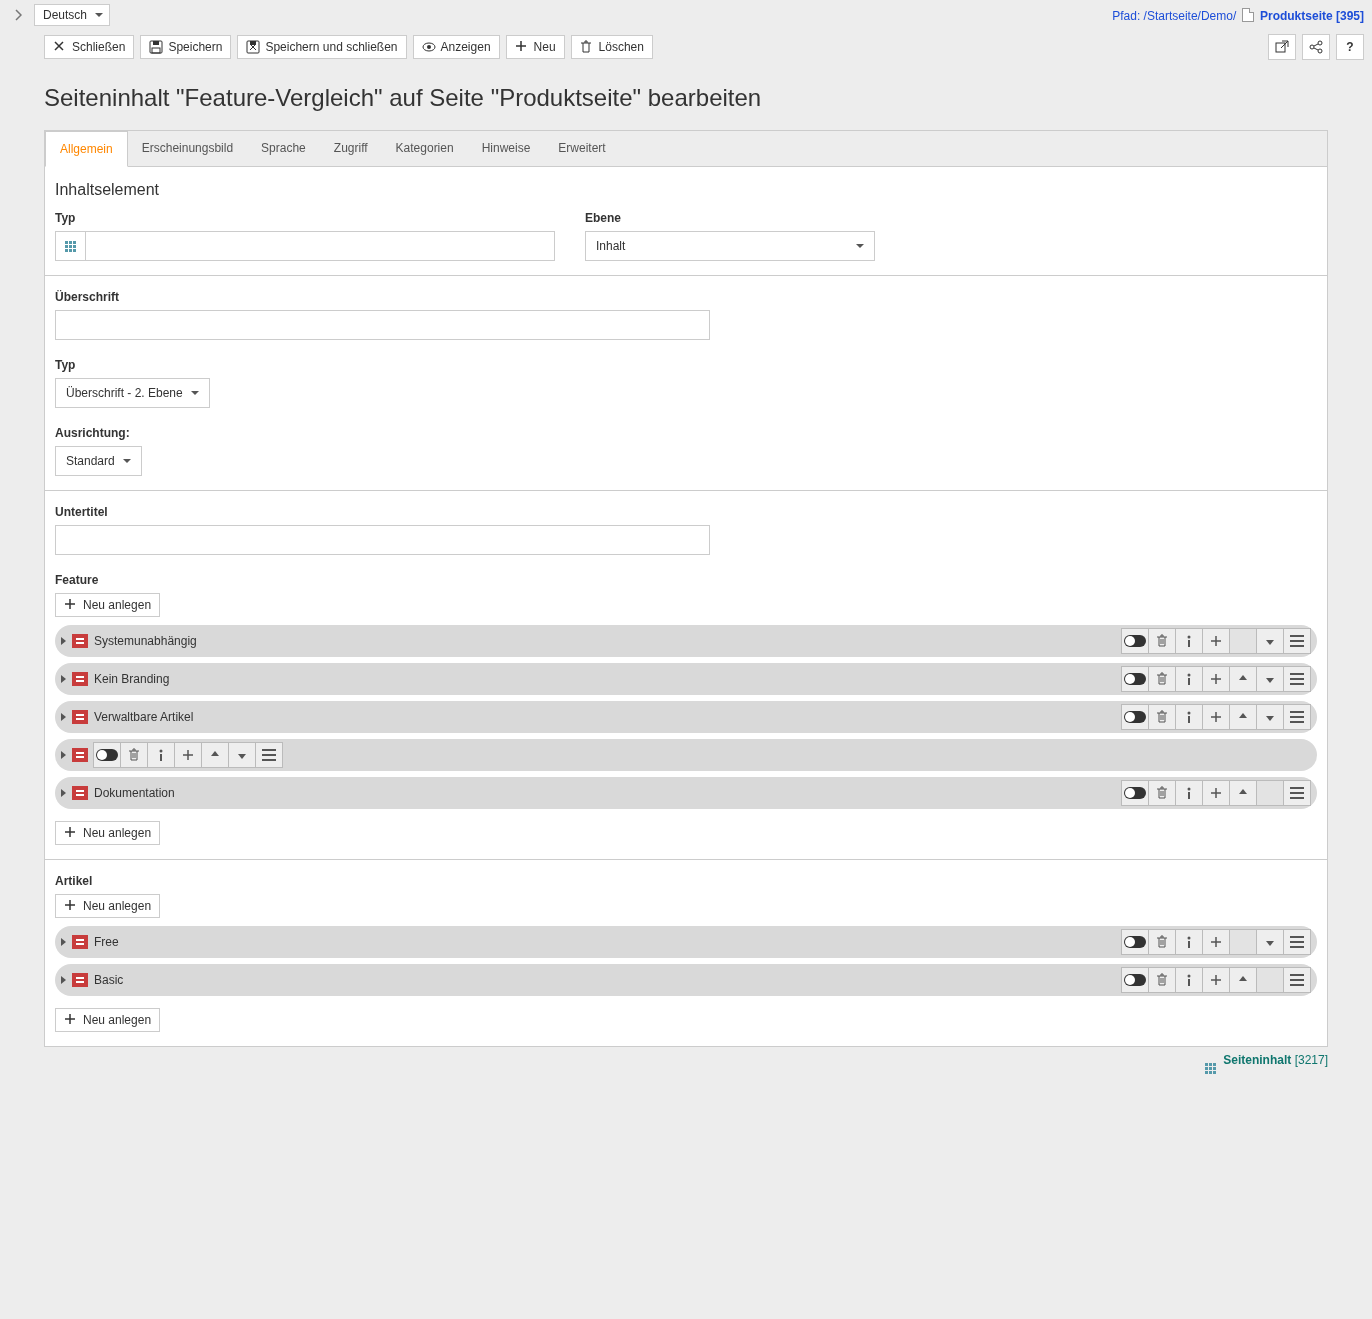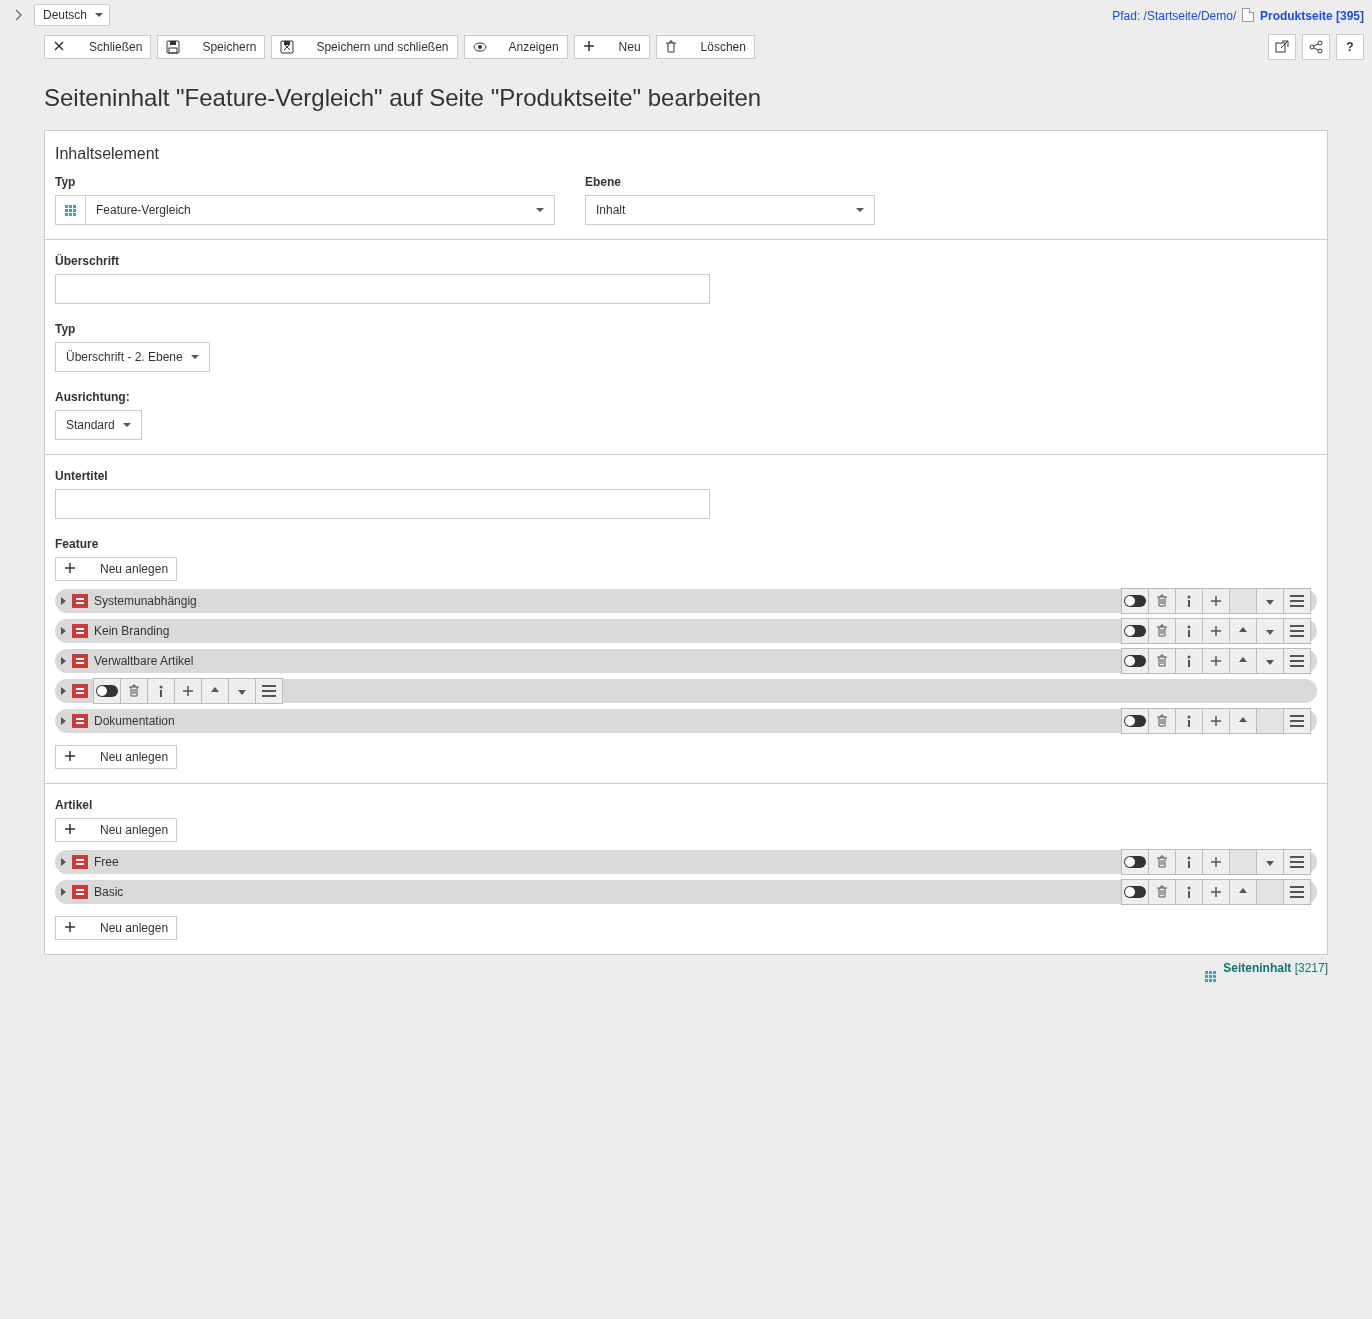--- a/index.html
+++ b/index.html
@@ -69,21 +69,21 @@
   align-items: center;
   padding: 4px 8px 8px 44px;
   gap: 6px;
 }
 .btn {
   background: #fff;
   border: 1px solid #ccc;
   padding: 4px 8px;
   display: inline-flex;
   align-items: center;
-  gap: 22px;
+  gap: 5px;
   font-size: 12px;
   cursor: pointer;
   color: #333;
 }
 .icon { display: inline-flex; width: 14px; height: 14px; }
 svg { display: block; }
 .toolbar-right {
   margin-left: auto;
   display: flex;
   gap: 6px;
@@ -176,21 +176,21 @@
   border: 1px solid #ccc;
   padding: 0 8px;
   font-size: 12px;
 }
 .feature-list { margin-top: 8px; }
 .record-row {
   background: #d9d9d9;
   display: flex;
   align-items: center;
   margin: 6px 0;
-  height: 24px;
+  height: 32px;
   padding: 0 6px;
   border-radius: 16px;
 }
 .chevron-right {
   width: 0; height: 0;
   border-top: 4px solid transparent;
   border-bottom: 4px solid transparent;
   border-left: 5px solid #555;
   margin-right: 6px;
 }
@@ -334,41 +334,49 @@
     <div class="icon-btn">
       <span style="font-weight:bold">?</span>
     </div>
   </div>
 </div>
 
 <div class="main">
   <h1>Seiteninhalt "Feature-Vergleich" auf Seite "Produktseite" bearbeiten</h1>
 
   <div class="panel">
+    <div class="tabs">
+      <div class="tab active">Allgemein</div>
+      <div class="tab">Erscheinungsbild</div>
+      <div class="tab">Sprache</div>
+      <div class="tab">Zugriff</div>
+      <div class="tab">Kategorien</div>
+      <div class="tab">Hinweise</div>
+      <div class="tab">Erweitert</div>
+    </div>
 
     <div class="section">
       <div class="section-title">Inhaltselement</div>
       <div class="field-row">
         <div class="field">
           <span class="label">Typ</span>
           <div class="select-wrap">
             <div class="select-prefix">
               <div class="grid-icon">
                   <span></span>
                   <span></span>
                   <span></span>
                   <span></span>
                   <span></span>
                   <span></span>
                   <span></span>
                   <span></span>
                   <span></span>
                 </div>
             </div>
-            <div class="select-value caret-down">Feature-Vergleich</div>
           </div>
         </div>
         <div class="field" style="max-width:290px">
           <span class="label">Ebene</span>
           <div class="select-wrap">
             <div class="select-value caret-down">Inhalt</div>
           </div>
         </div>
       </div>
     </div>

